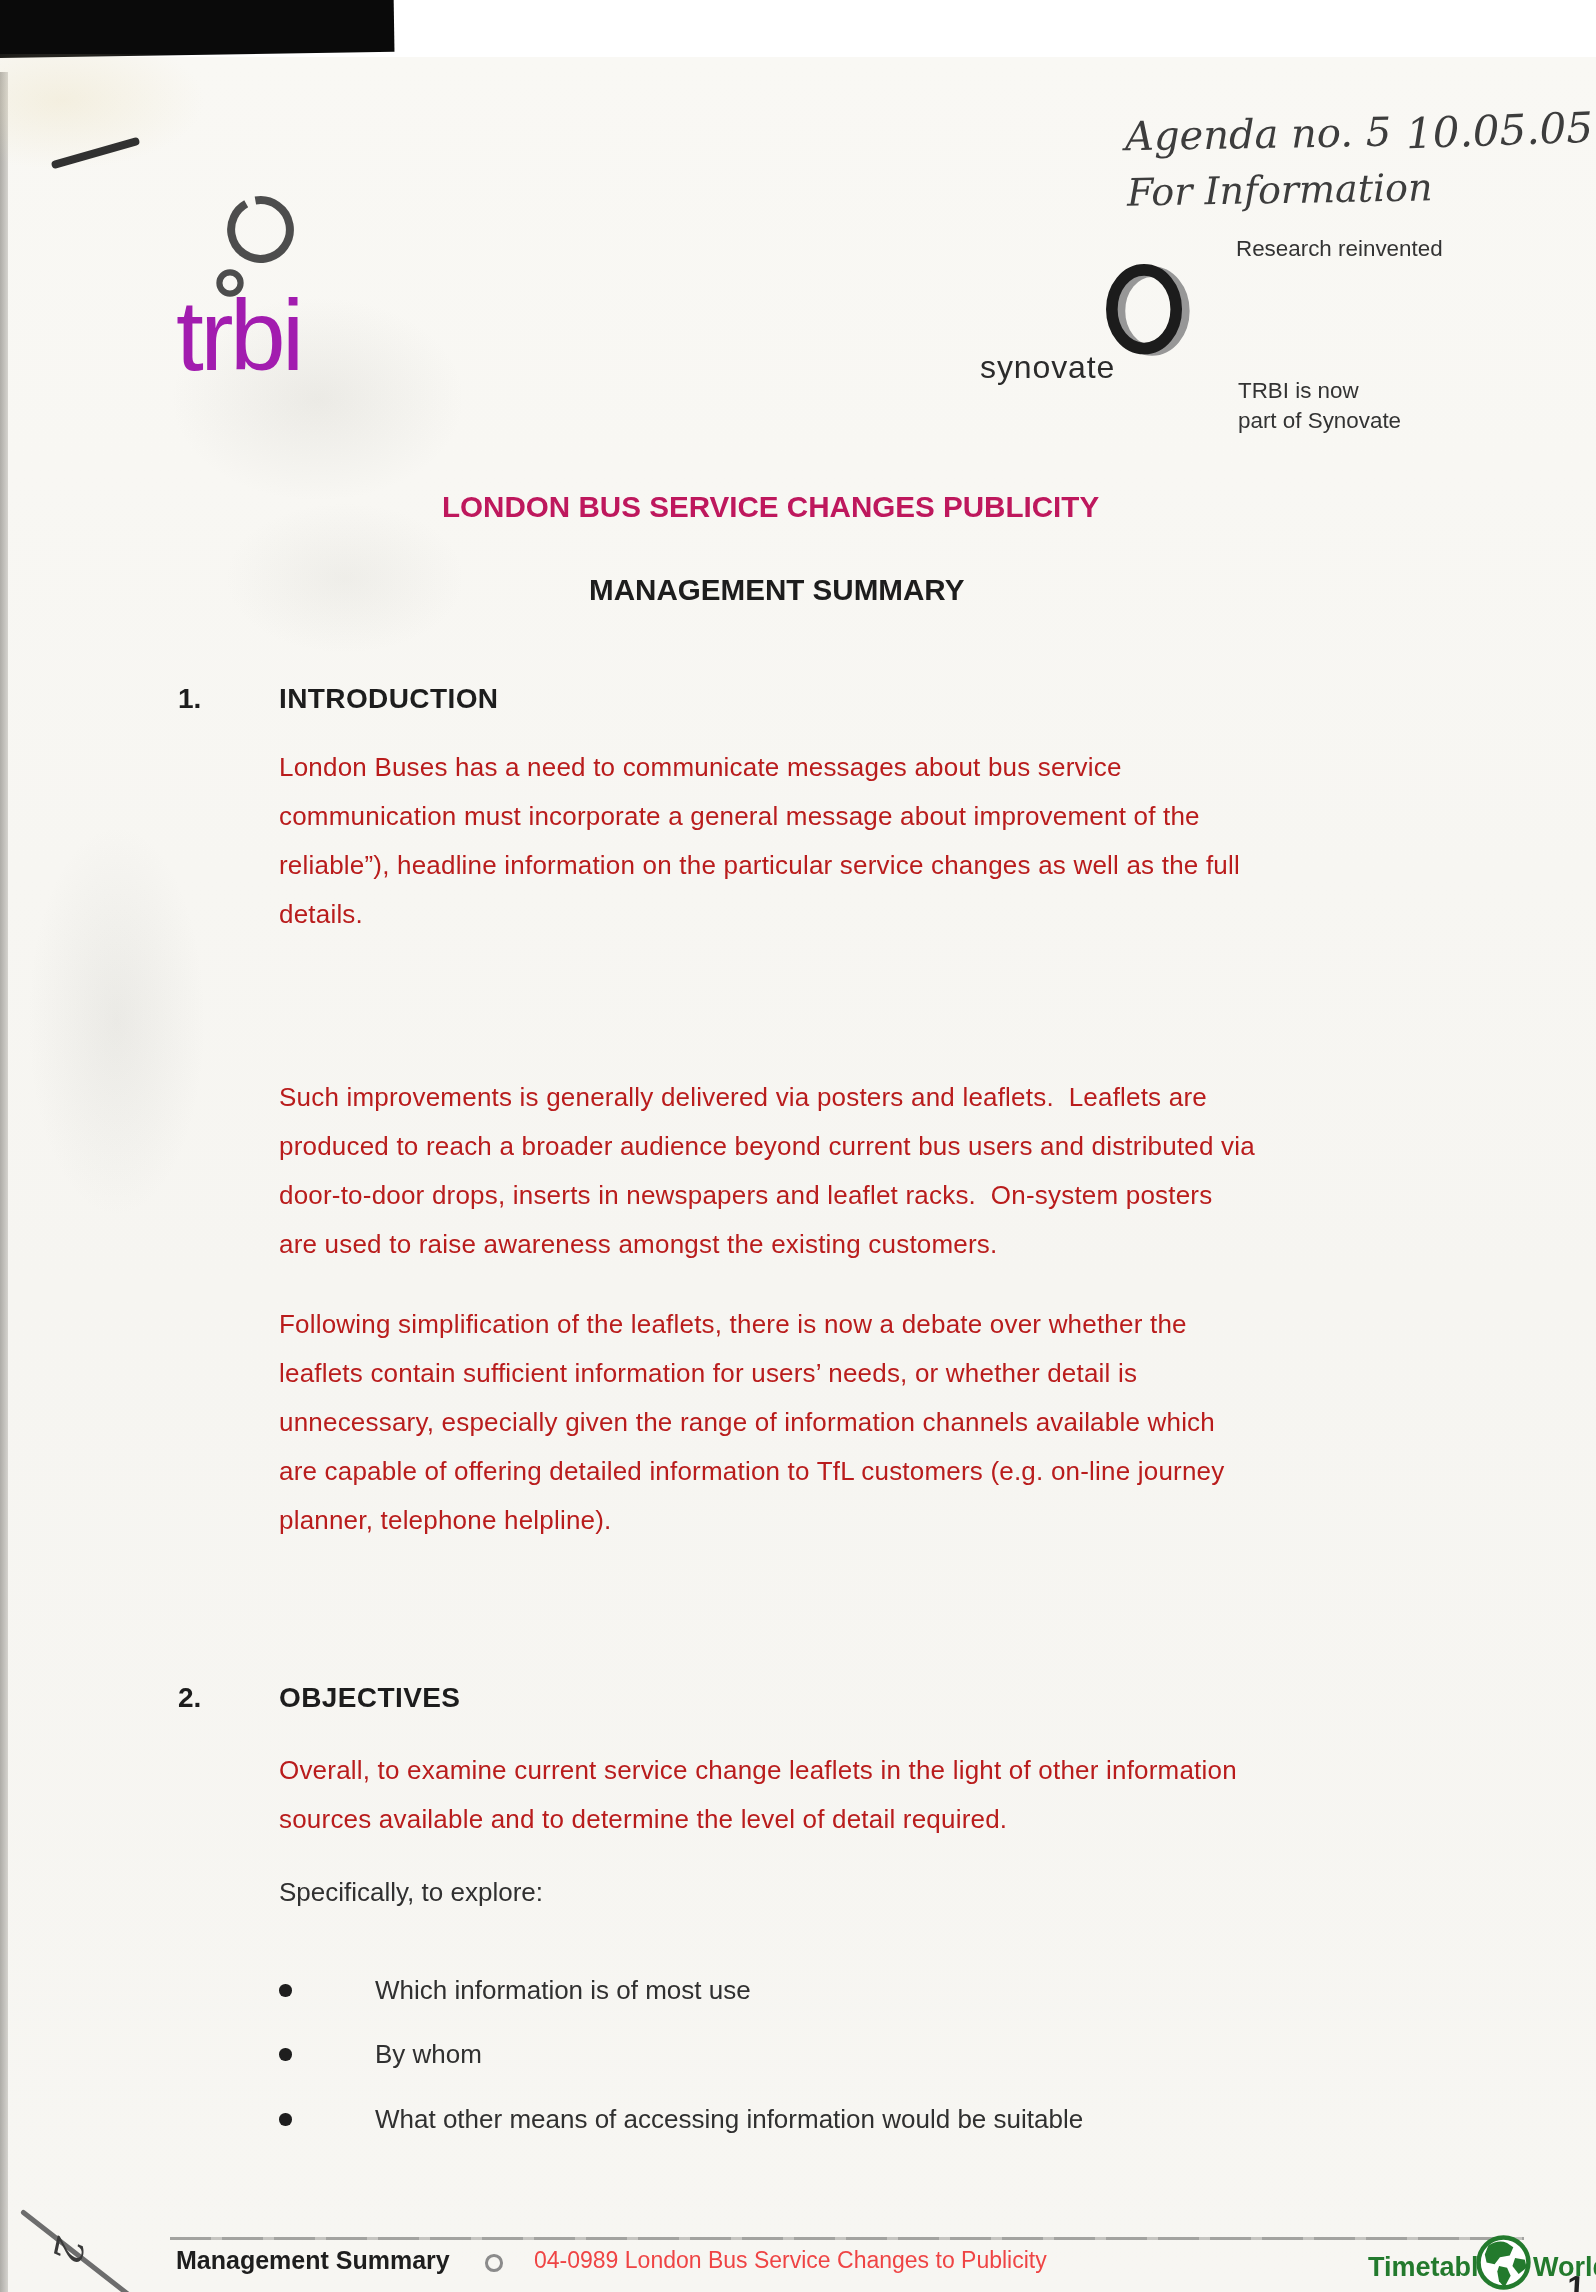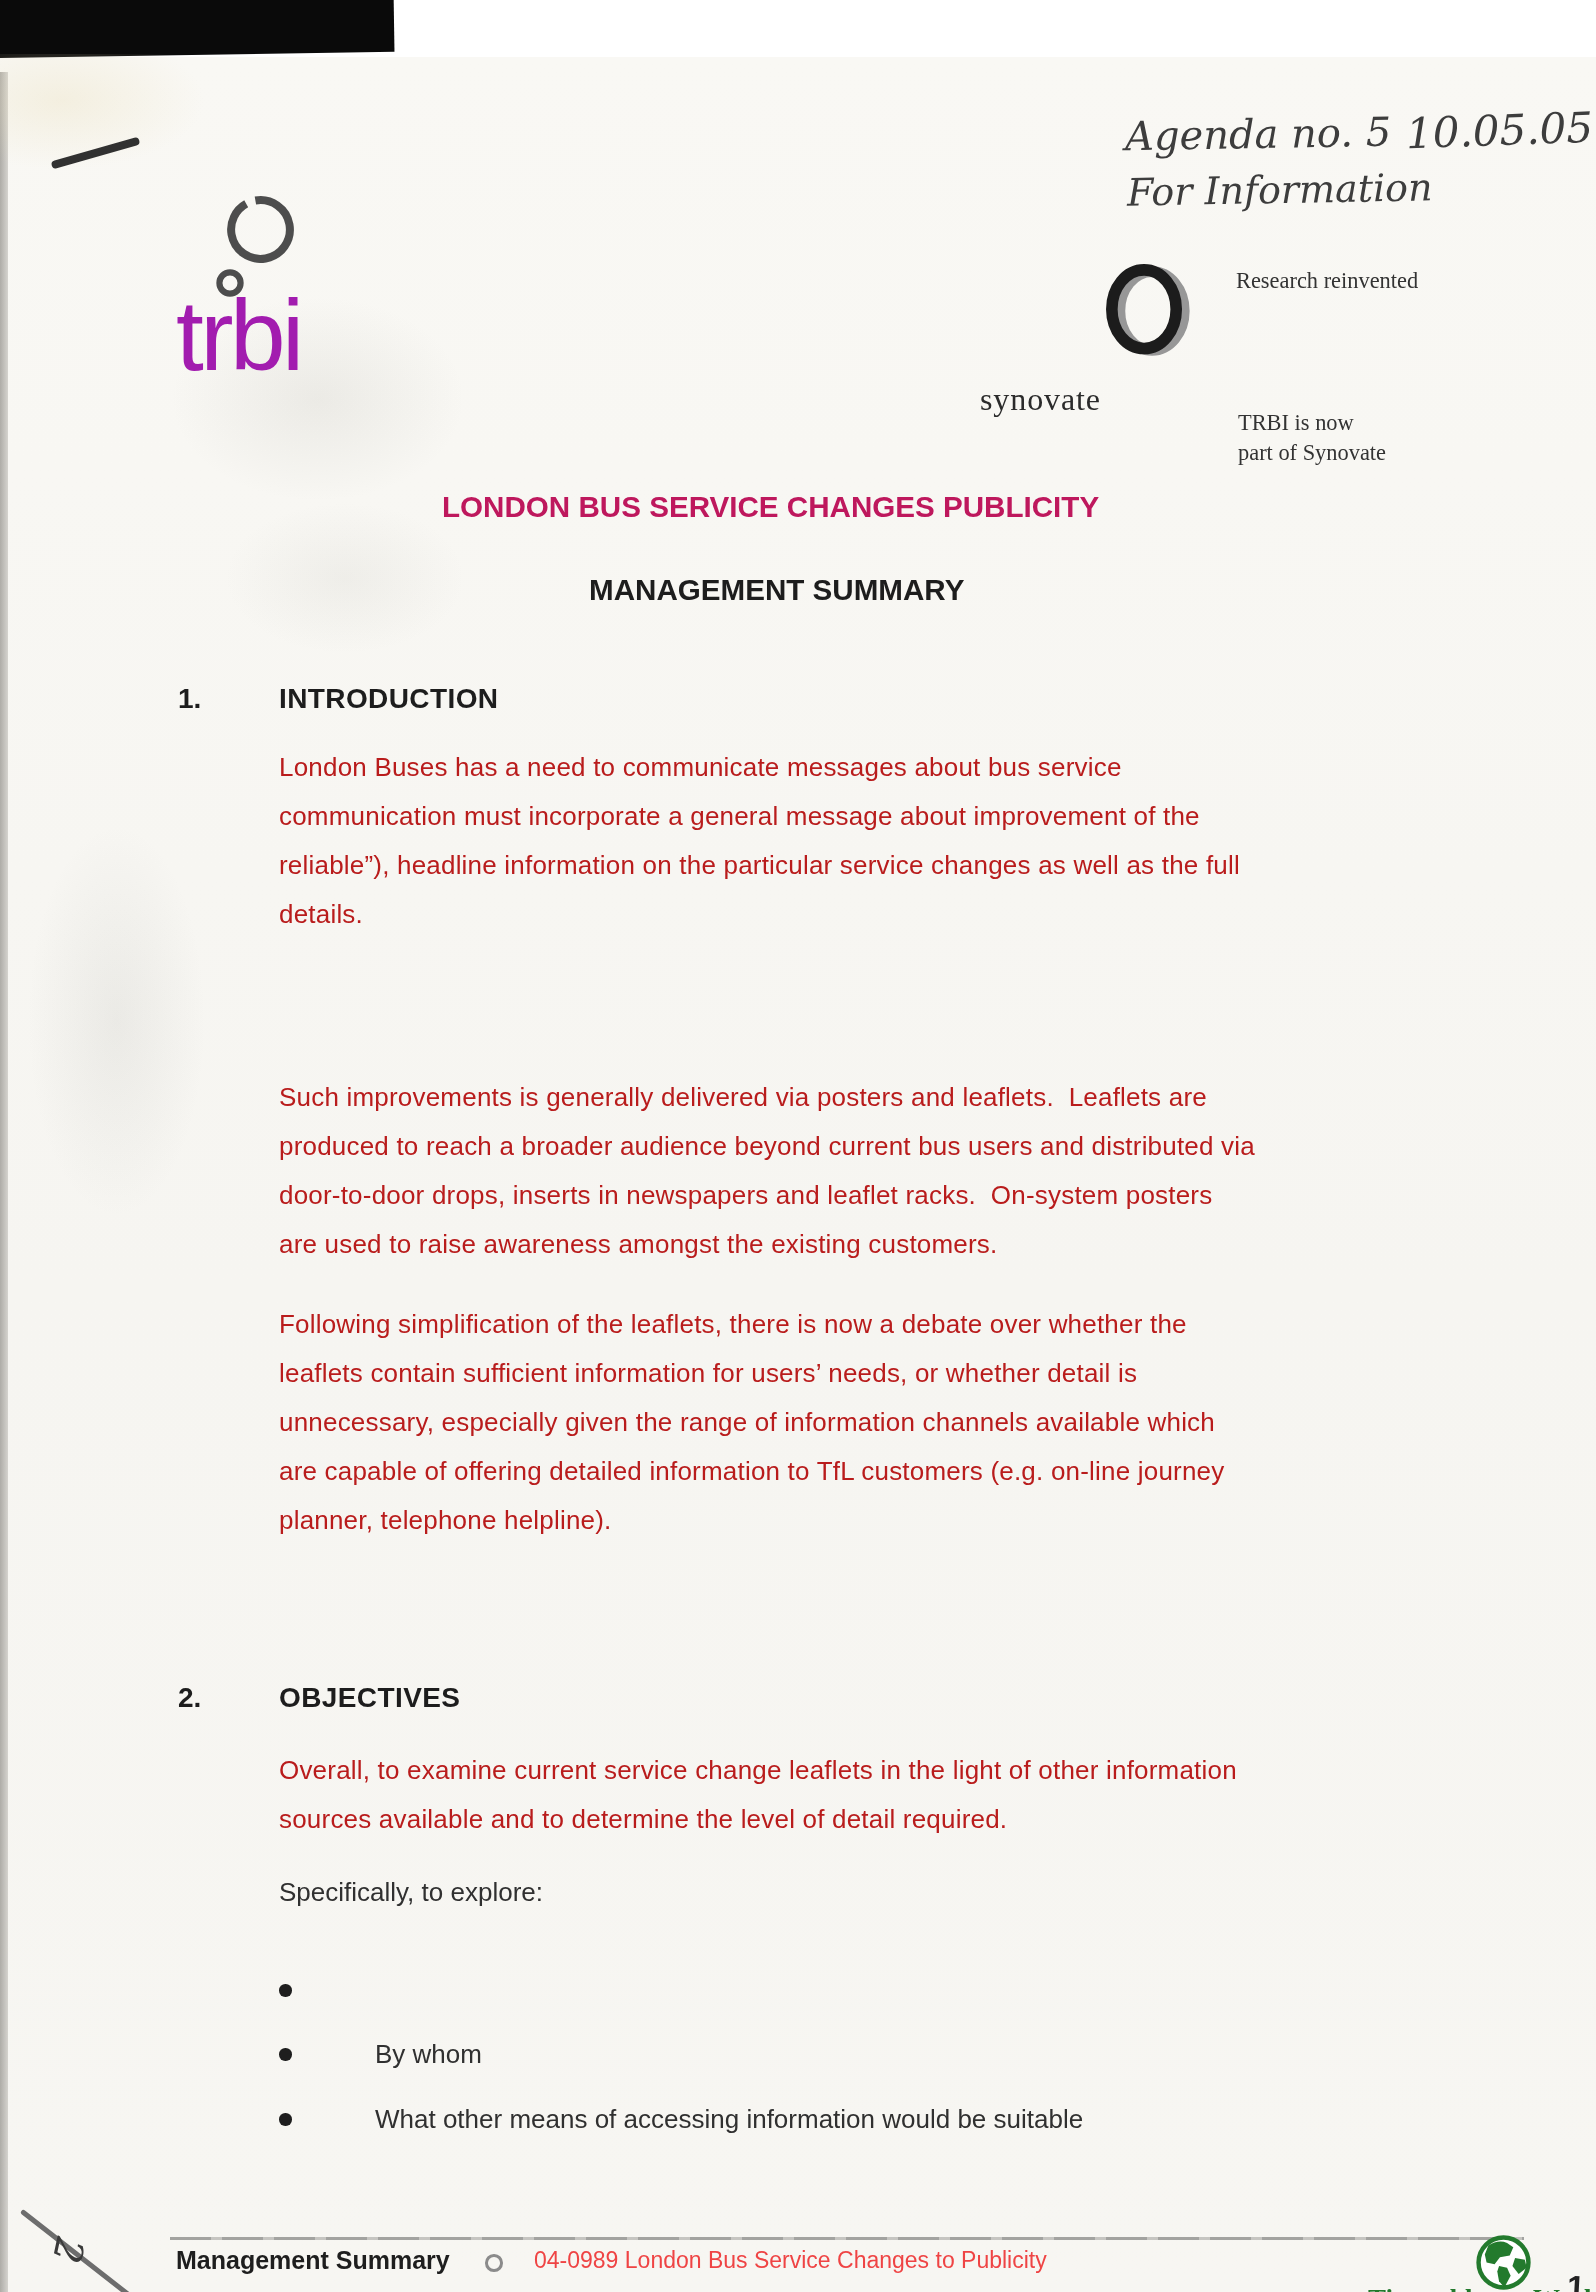--- a/index.html
+++ b/index.html
@@ -37,21 +37,21 @@
                color:#a21caf; }
 
   
   .hw { font-family:"DejaVu Serif", serif; font-style:italic; color:#3d3d3d; }
   .hw-agenda { left:1125px; top:111px; font-size:40px; transform:rotate(-1deg); }
   .hw-date   { left:1406px; top:106px; font-size:42px; transform:rotate(-2deg); }
   .hw-info   { left:1127px; top:168px; font-size:38px; transform:rotate(-1deg); }
   .hw-two    { left:56px;  top:2228px; font-size:39px; transform:rotate(102deg); color:#3a3a3a; }
 
   
-  .serif { font-family:Liberation Serif, serif;margin-top:32px; }
+  .serif { font-family:Liberation Sans, sans-serif; }
   .tagline  { left:1236px; top:236px; font-size:22.4px; color:#333; }
   .syn-ring { left:1102px; top:260px; }
   .syn-text { left:980px; top:349px; font-size:32px; color:#2b2b2b; letter-spacing:0.9px; }
   .syn-note { left:1238px; top:376px; font-size:22.4px; line-height:29.6px; color:#333; }
 
   
   .title    { left:442px; top:490px; font-size:29.6px; font-weight:bold; color:#be185d; }
   .subtitle { left:589px; top:573px; font-size:29.6px; font-weight:bold; color:#1d1d1d; }
   .sec-num  { font-size:28px; font-weight:bold; color:#1d1d1d; }
   .sec-head { font-size:28px; font-weight:bold; color:#1d1d1d; letter-spacing:0.4px; }
@@ -155,20 +155,21 @@
   <div class="abs sec-num n2">2.</div>
   <div class="abs sec-head h2">OBJECTIVES</div>
   <div class="abs para p4">
       <div class="tline">Overall, to examine current service change leaflets in the light of other information</div>
       <div class="tline">sources available and to determine the level of detail required.</div>
     </div>
   <div class="abs list-intro">Specifically, to explore:</div>
 
   <div class="abs bullet-row b1">
     <span class="bullet-dot"></span>
+    <span class="bullet-text">Which information is of most use</span>
   </div>
   <div class="abs bullet-row b2">
     <span class="bullet-dot"></span>
     <span class="bullet-text">By whom</span>
   </div>
   <div class="abs bullet-row b3">
     <span class="bullet-dot"></span>
     <span class="bullet-text">What other means of accessing information would be suitable</span>
   </div>
 

